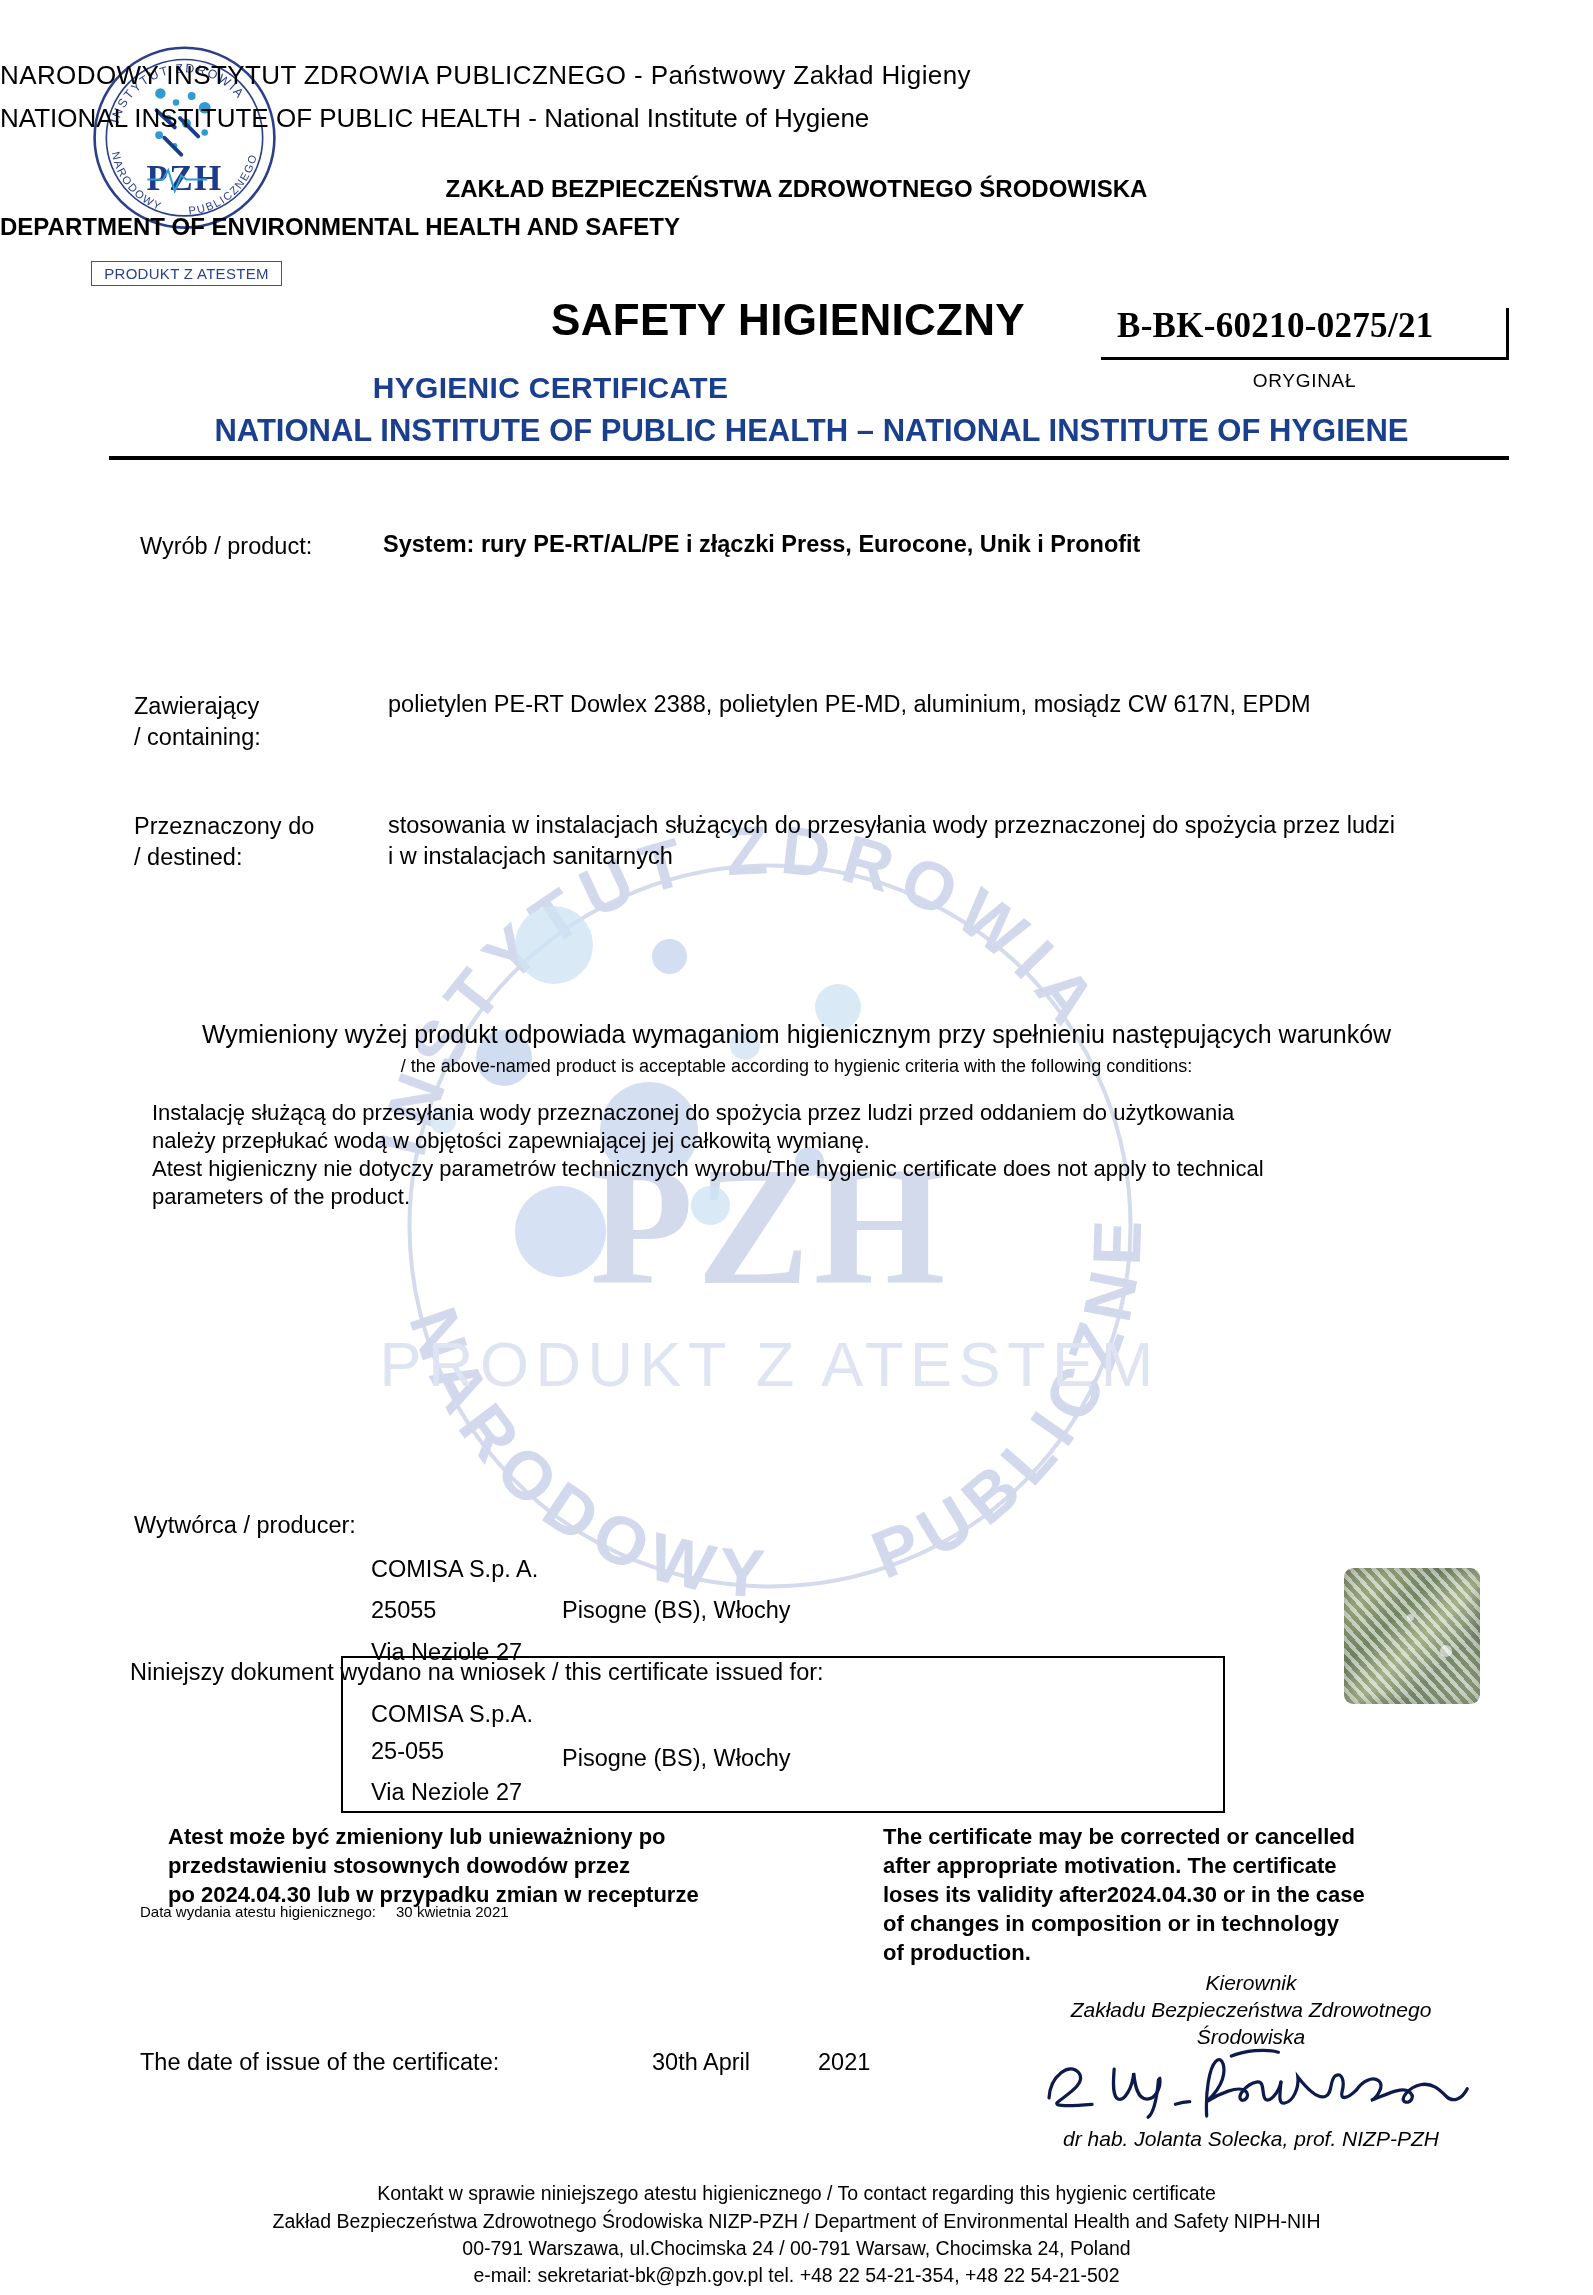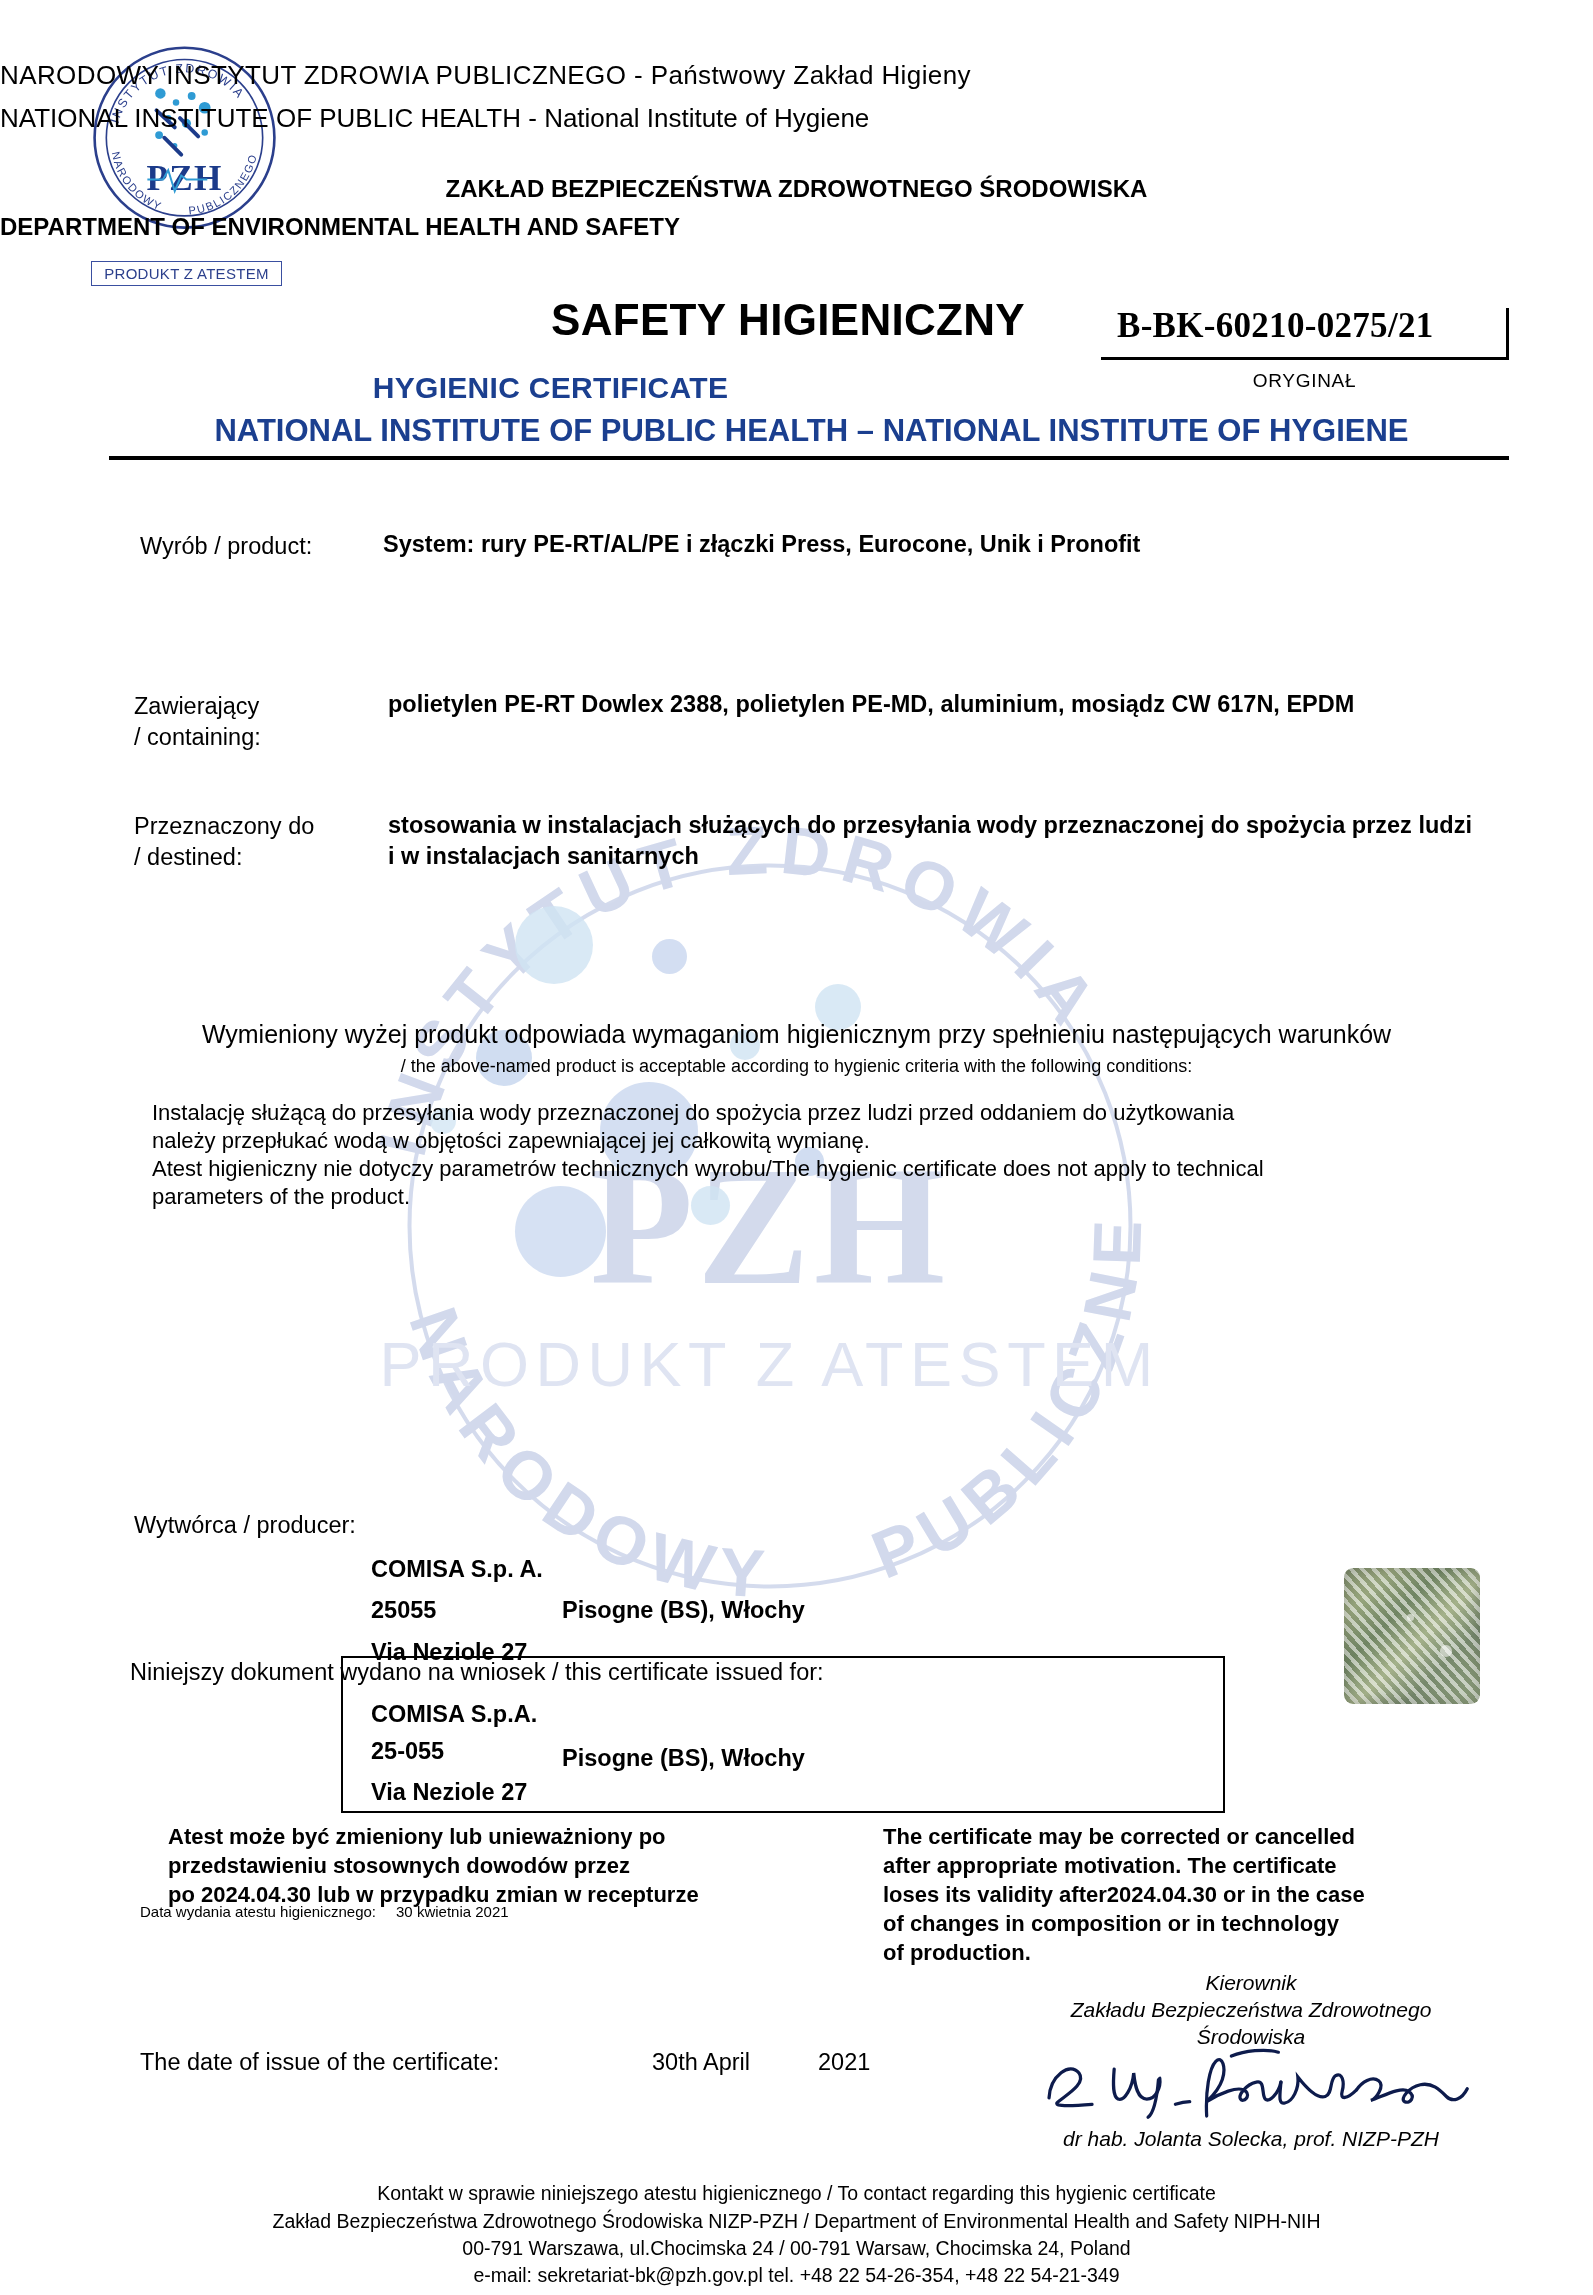--- a/index.html
+++ b/index.html
@@ -206,21 +206,20 @@
     position: absolute;
     font-size: 23.5px;
     color: #000;
     line-height: 30px;
   }
   .val {
     position: absolute;
     font-size: 23.5px;
     color: #000;
     line-height: 31px;
-    font-weight: bold;
   }
   .val.b { font-weight: bold; }
 
   .cond-head1 {
     position: absolute;
     left: 0; top: 1020px;
     width: 1593px;
     text-align: center;
     font-size: 25px;
   }
@@ -498,16 +497,16 @@
       <path d="M 376 66 C 374 88, 372 100, 382 98 C 394 96, 404 76, 402 58 C 416 76, 432 92, 444 88 C 456 84, 450 62, 460 56 C 470 50, 474 66, 470 80 C 466 94, 478 92, 492 78"></path>
       <path d="M 492 78 C 500 66, 516 56, 526 64 C 536 72, 522 92, 514 94 C 532 88, 560 72, 572 80 C 584 88, 574 100, 566 96 C 558 92, 572 74, 590 70 C 608 66, 620 78, 630 88 C 640 98, 654 92, 662 76"></path>
       <path d="M 300 26 C 320 18, 352 14, 372 20"></path>
     </g>
   </svg>
   <div class="sig-name">dr hab. Jolanta Solecka, prof. NIZP-PZH</div>
 
   <div class="ftr" style="top:2180px;">Kontakt w sprawie niniejszego atestu higienicznego / To contact regarding this hygienic certificate</div>
   <div class="ftr" style="top:2208px;">Zakład Bezpieczeństwa Zdrowotnego Środowiska NIZP-PZH / Department of Environmental Health and Safety NIPH-NIH</div>
   <div class="ftr" style="top:2235px;">00-791 Warszawa, ul.Chocimska 24 / 00-791 Warsaw, Chocimska 24, Poland</div>
-  <div class="ftr" style="top:2262px;">e-mail: sekretariat-bk@pzh.gov.pl  tel. +48 22 54-26-354,  +48 22 54-21-349</div>
+  <div class="ftr" style="top:2262px;">e-mail: sekretariat-bk@pzh.gov.pl  tel. +48 22 54-21-354,  +48 22 54-21-502</div>
 
 </div>
 
 
 </body></html>

